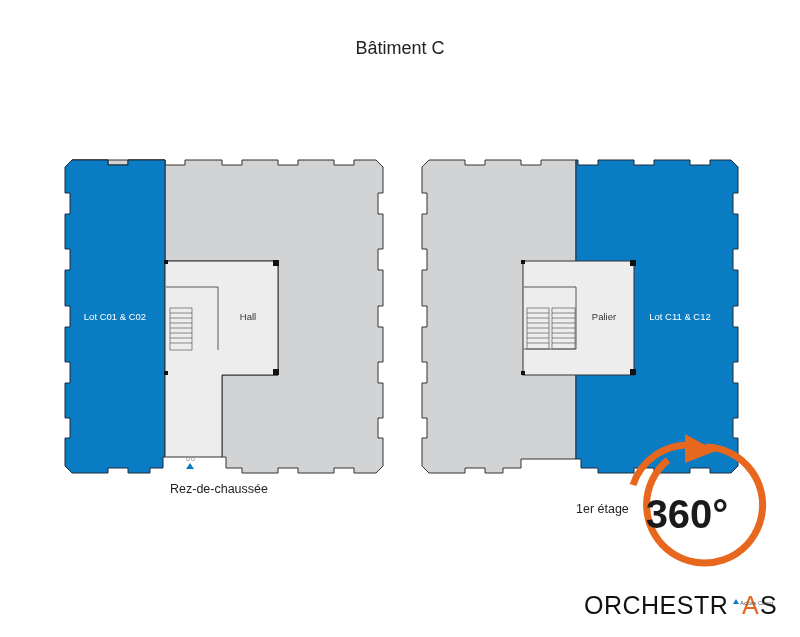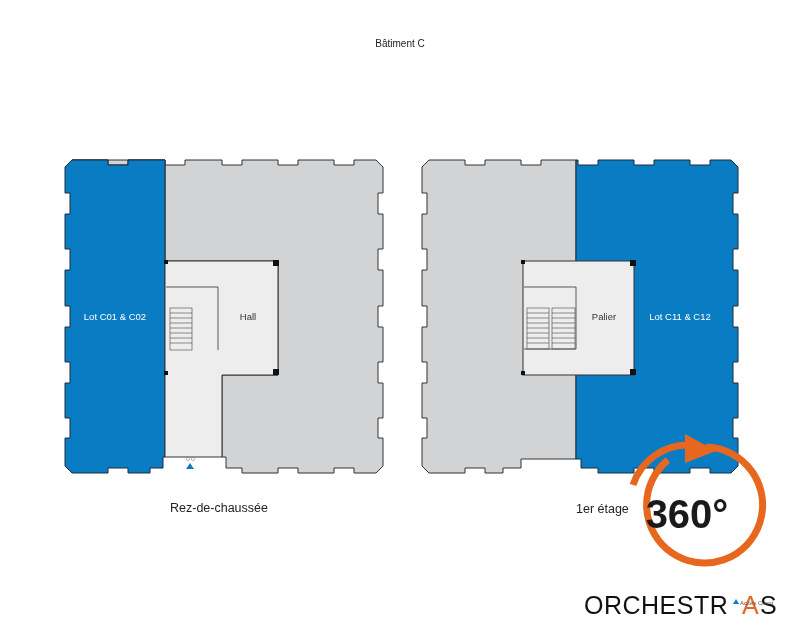--- a/index.html
+++ b/index.html
@@ -1,17 +1,17 @@
 <!DOCTYPE html>
 <html><head>
 <meta charset="utf-8">
 <style>
   html, body { margin: 0; padding: 0; background: #ffffff; }
   body { width: 800px; height: 637px; position: relative; overflow: hidden; font-family: "Liberation Sans", "DejaVu Sans", sans-serif; }
-  .title { position: absolute; top: 38px; left: 0; width: 800px; text-align: center; font-size: 10px; color: #222; }
+  .title { position: absolute; top: 38px; left: 0; width: 800px; text-align: center; font-size: 18px; color: #222; }
   .caption { position: absolute; font-size: 12.5px; color: #222; }
   svg { position: absolute; left: 0; top: 0; }
   .label-white { fill: #ffffff; font-size: 9.5px; font-family: "Liberation Sans", sans-serif; }
   .label-dark { fill: #333333; font-size: 9.5px; font-family: "Liberation Sans", sans-serif; }
   .badge-text { font-family: "Liberation Sans", sans-serif; font-weight: bold; font-size: 40px; fill: #1a1a1a; }
   .logo-text { font-family: "Liberation Sans", sans-serif; font-size: 25px; fill: #111; letter-spacing: 0.5px; }
   .logo-sub { font-family: "Liberation Sans", sans-serif; font-size: 6px; fill: #555; }
 </style>
 </head>
 <body>
@@ -143,14 +143,14 @@
 
   <g>
     <text x="584" y="614" class="logo-text">ORCHESTR</text>
     <text x="742" y="614" class="logo-text" fill="#e8671e" style="fill:#e8671e">A</text>
     <text x="760" y="614" class="logo-text">S</text>
     <polygon points="733,604 736,599 739,604" fill="#0a7cc4"></polygon>
     <text x="740" y="605" class="logo-sub">Accès Client</text>
   </g>
 </svg>
 
-<div class="caption" style="left:170px; top:501px;">Rez-de-chaussée</div>
+<div class="caption" style="left:170px; top:482px;">Rez-de-chaussée</div>
 <div class="caption" style="left:550px; top:502px;margin-left:26px;">1er étage</div>
 
 </body></html>

